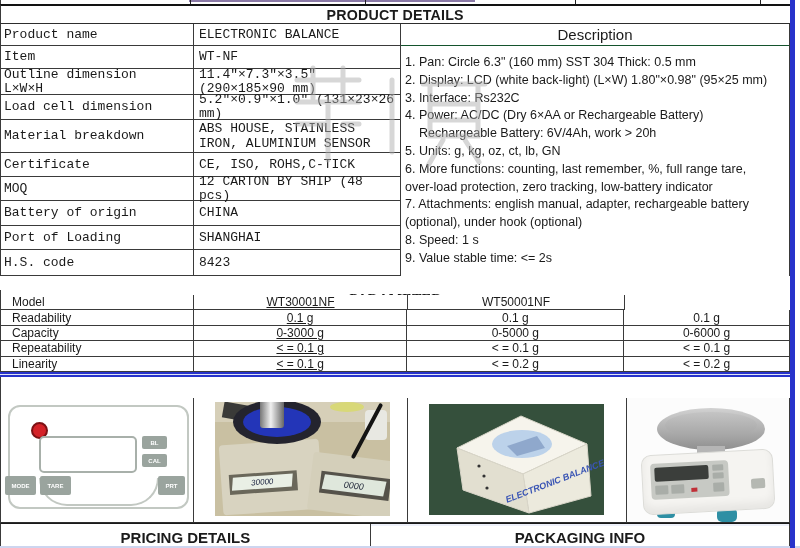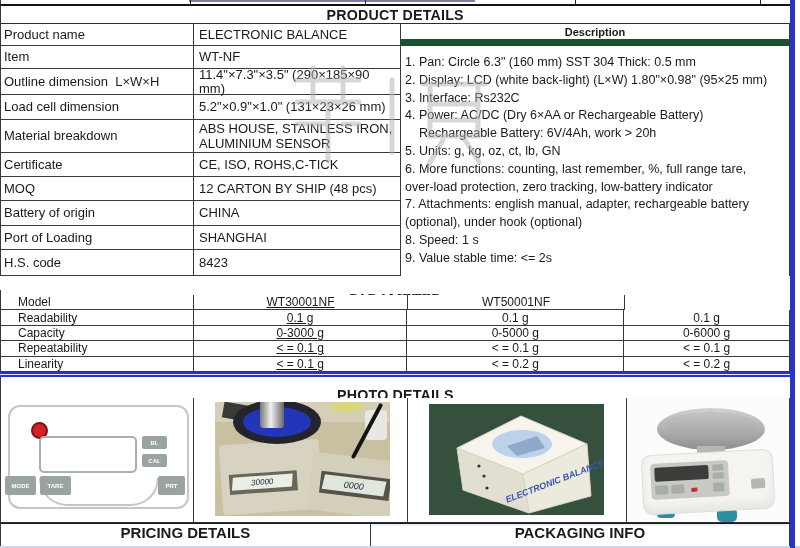--- a/index.html
+++ b/index.html
@@ -1,42 +1,42 @@
 <!DOCTYPE html>
 <html><head>
 <meta charset="utf-8">
 <style>
   html,body{margin:0;padding:0;background:#fff;}
   #page{position:relative;width:800px;height:548px;background:#fff;font-family:"Liberation Sans",sans-serif;color:#1a1a1a;overflow:hidden;}
   .band{position:absolute;left:0;width:790px;box-sizing:border-box;background:#fff;border-left:1px solid #3a3a3a;}
-  .hdr{display:flex;align-items:center;justify-content:center;font-weight:bold;font-size:15px;letter-spacing:.2px;}
+  .hdr{display:flex;align-items:flex-end;justify-content:center;font-weight:bold;font-size:15px;letter-spacing:.2px;}
   .hdr span{transform:scaleX(.95);}
   
   #top-sliver{top:0;height:4px;border-left:1px solid #3a3a3a;}
   .tick{position:absolute;top:0;width:1px;height:4px;background:#222;}
   #purple-seg{position:absolute;left:188px;top:0;width:286px;height:2px;background:#8a79a6;}
   #hdr-product{top:4px;height:20px;border-top:2px solid #121212;border-bottom:1px solid #2d2d2d;}
   
   #main{top:24px;height:252px;display:flex;}
-  .speccol{display:flex;flex-direction:column;}
+  .speccol{display:flex;flex-direction:column;font-family:Liberation Mono, monospace;}
   .r{display:flex;}
   .c{box-sizing:border-box;border-right:1px solid #3a3a3a;border-bottom:1px solid #3a3a3a;display:flex;align-items:center;font-size:13px;line-height:14px;}
   .lblc{width:193px;padding:1px 2px 1px 3px;white-space:pre-wrap;}
   .valc{width:207px;padding:1px 2px 1px 5px;}
   
   #desc{width:390px;box-sizing:border-box;border-right:1px solid #3a3a3a;display:flex;flex-direction:column;}
-  #desc-hdr{height:22px;box-sizing:border-box;border-bottom:7px solid #14532d;display:flex;align-items:center;justify-content:center;font-weight:bold;font-size:11px;}
+  #desc-hdr{height:22px;box-sizing:border-box;border-bottom:1px solid #14532d;display:flex;align-items:center;justify-content:center;font-weight:normal;font-size:15px;}
   #desc-list{padding:8px 0 0 4px;font-size:12.5px;line-height:17.8px;white-space:nowrap;overflow:hidden;}
   .desc-line.indent{padding-left:14px;}
   
   #hdr-param{top:290px;height:19px;border-bottom:1px solid #2d2d2d;font-family:Liberation Serif, serif;}
   #param{top:295px;height:77px;display:flex;flex-direction:column;}
   .pr{display:flex;flex:1;}
   .pc{box-sizing:border-box;border-right:1px solid #3a3a3a;border-bottom:1px solid #3a3a3a;display:flex;align-items:center;font-size:12px;}
-  .pc0{width:193px;padding-left:17px;}
+  .pc0{width:193px;padding-left:11px;}
   .pc1{width:214px;justify-content:center;text-decoration:underline;}
   .pc2{width:217px;justify-content:center;}
   .pc3{width:166px;justify-content:center;}
   
   #blue-line{top:372px;height:5px;border-top:2px solid #2733cb;border-bottom:2px solid #2733cb;background:#dfe3f5;border-left:none;}
   #blue-right{position:absolute;left:790px;top:0;width:5px;height:548px;background:#2733cb;}
   #blue-bottom{position:absolute;left:0;top:546px;width:800px;height:2px;background:#cdd5ef;}
   #hdr-photo{top:377px;height:36px;border-bottom:1px solid #2d2d2d;}
   
   #photos{top:398px;height:125px;display:flex;}
@@ -78,21 +78,21 @@
   .body4{position:absolute;left:15px;top:54px;width:130px;height:58px;background:#f5f4f1;border:1px solid #dcdcd8;border-radius:10px;transform:rotate(-3deg);box-shadow:inset 0 -6px 8px rgba(0,0,0,.06);}
   .keypad4{position:absolute;left:8px;top:8px;width:78px;height:36px;background:#c7c9c4;border-radius:4px;}
   .lcd4{position:absolute;left:4px;top:4px;width:54px;height:14px;background:#3b3e3b;border-radius:2px;}
   .k4{position:absolute;background:#a9ada8;border-radius:1px;}
   .reddot4{position:absolute;left:40px;top:26px;width:6px;height:4px;background:#c03038;}
   .sidebtn4{position:absolute;left:108px;top:28px;width:14px;height:10px;background:#b5b8b2;border-radius:2px;}
   .footL{position:absolute;left:30px;top:104px;width:18px;height:16px;background:#2e8fa4;border-radius:4px;}
   .footR{position:absolute;left:90px;top:110px;width:20px;height:14px;background:#2e8fa4;border-radius:5px;}
   
   #hdr-bottom{top:523px;height:23px;border-top:1px solid #1a1a1a;display:flex;}
-  .bh{box-sizing:border-box;border-right:1px solid #3a3a3a;display:flex;align-items:flex-start;justify-content:center;font-weight:bold;font-size:15px;}
+  .bh{box-sizing:border-box;border-right:1px solid #3a3a3a;display:flex;align-items:flex-end;justify-content:center;font-weight:bold;font-size:15px;}
   .bh1{width:405px;}.bh2{width:459px;background:linear-gradient(180deg,#eef1fa 0 2px,#fff 2px);}
   
   #watermark{position:absolute;left:285px;top:62px;width:215px;height:108px;opacity:.5;pointer-events:none;}
 </style>
 </head>
 <body>
 
 <div id="page">
 
   <div id="top-sliver" class="band">

